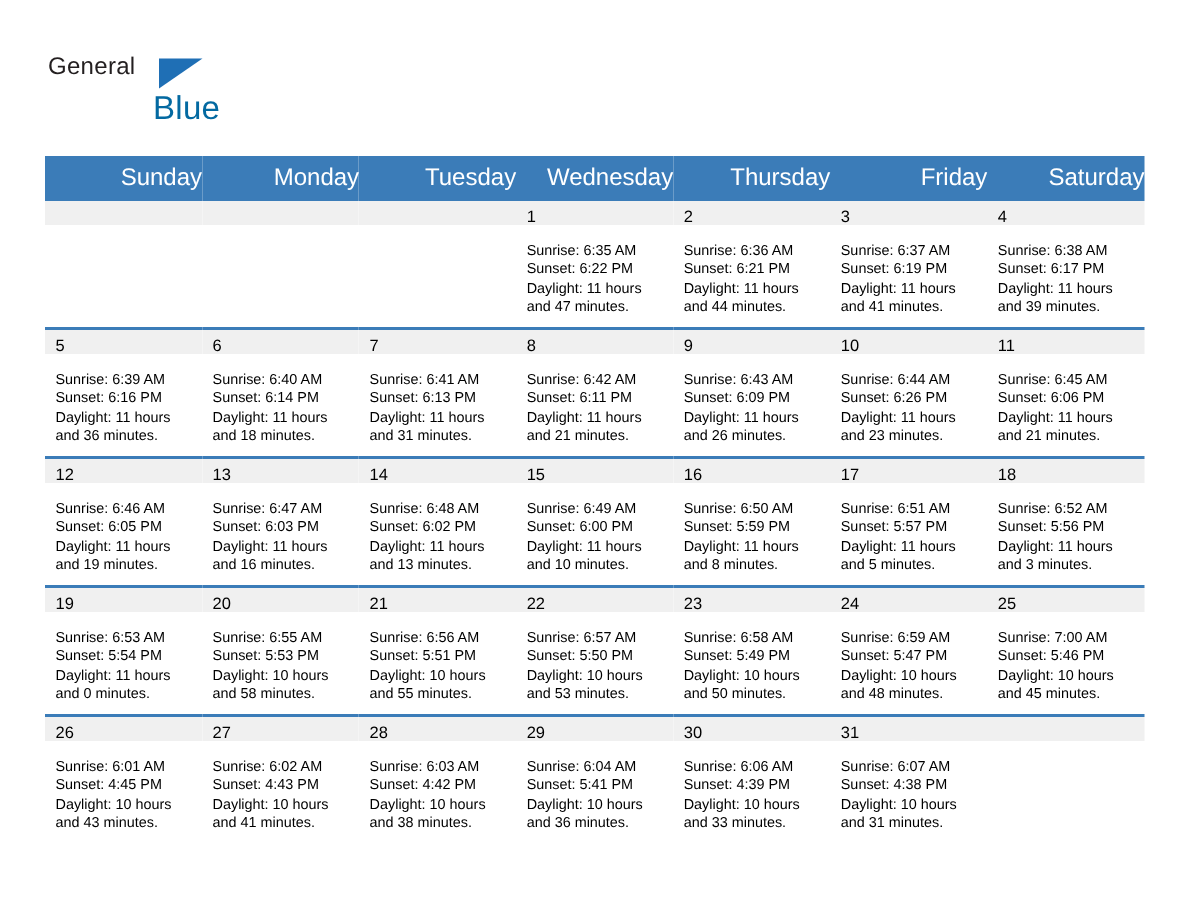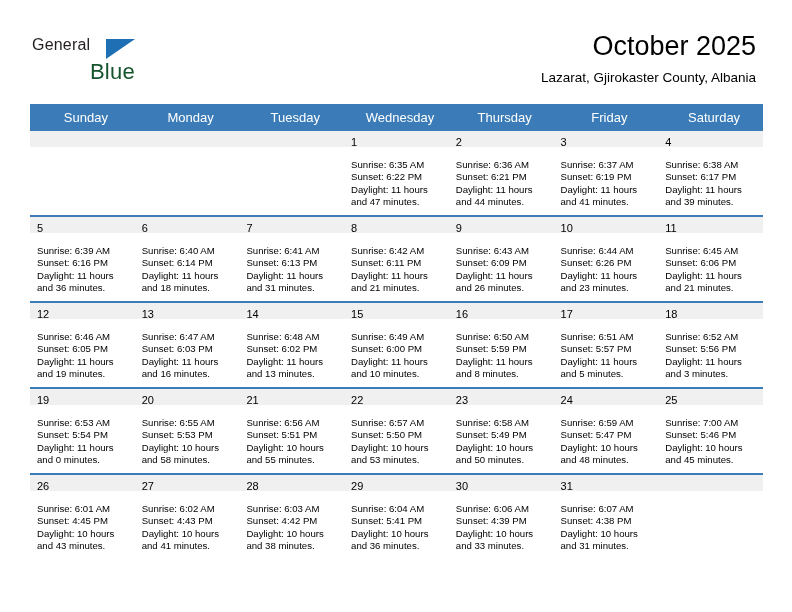--- a/index.html
+++ b/index.html
@@ -49,24 +49,24 @@
     position: absolute;
     left: 74px;
     top: 3px;
     width: 0;
     height: 0;
     border-left: 29px solid #1f6fb5;
     border-bottom: 20px solid transparent;
   }
   .brand-blue {
     position: absolute;
-    left: 58px;
+    left: 70px;
     top: 23px;
     font-size: 22px;
-    color: #14532d;
+    color: #0369a1;
     letter-spacing: 0.2px;
   }
 
   .title-block {
     position: absolute;
     right: 36px;
     top: 30px;
     text-align: right;
   }
   .month-title {
@@ -89,23 +89,23 @@
     position: absolute;
     left: 30px;
     top: 104px;
     width: 733px;
     border-collapse: collapse;
     table-layout: fixed;
   }
   .calendar th {
     background: #3b7cb8;
     color: #ffffff;
-    font-size: 13px;
+    font-size: 16px;
     font-weight: normal;
-    text-align: center;
+    text-align: right;
     padding: 6px 0 6px 7px;
     height: 10px;
     border: none;
   }
   .calendar td {
     width: 104.71px;
     height: 84px;
     vertical-align: top;
     padding: 0;
     border: none;
@@ -145,24 +145,20 @@
 <div class="page">
 
   <div class="header">
 
     <div class="brand">
       <span class="brand-general">General</span>
       <span class="brand-triangle"></span>
       <span class="brand-blue">Blue</span>
     </div>
 
-    <div class="title-block">
-      <div class="month-title">October 2025</div>
-      <div class="location">Lazarat, Gjirokaster County, Albania</div>
-    </div>
 
   </div>
 
   <table class="calendar">
     <thead>
       <tr>
         <th>Sunday</th>
         <th>Monday</th>
         <th>Tuesday</th>
         <th>Wednesday</th>

